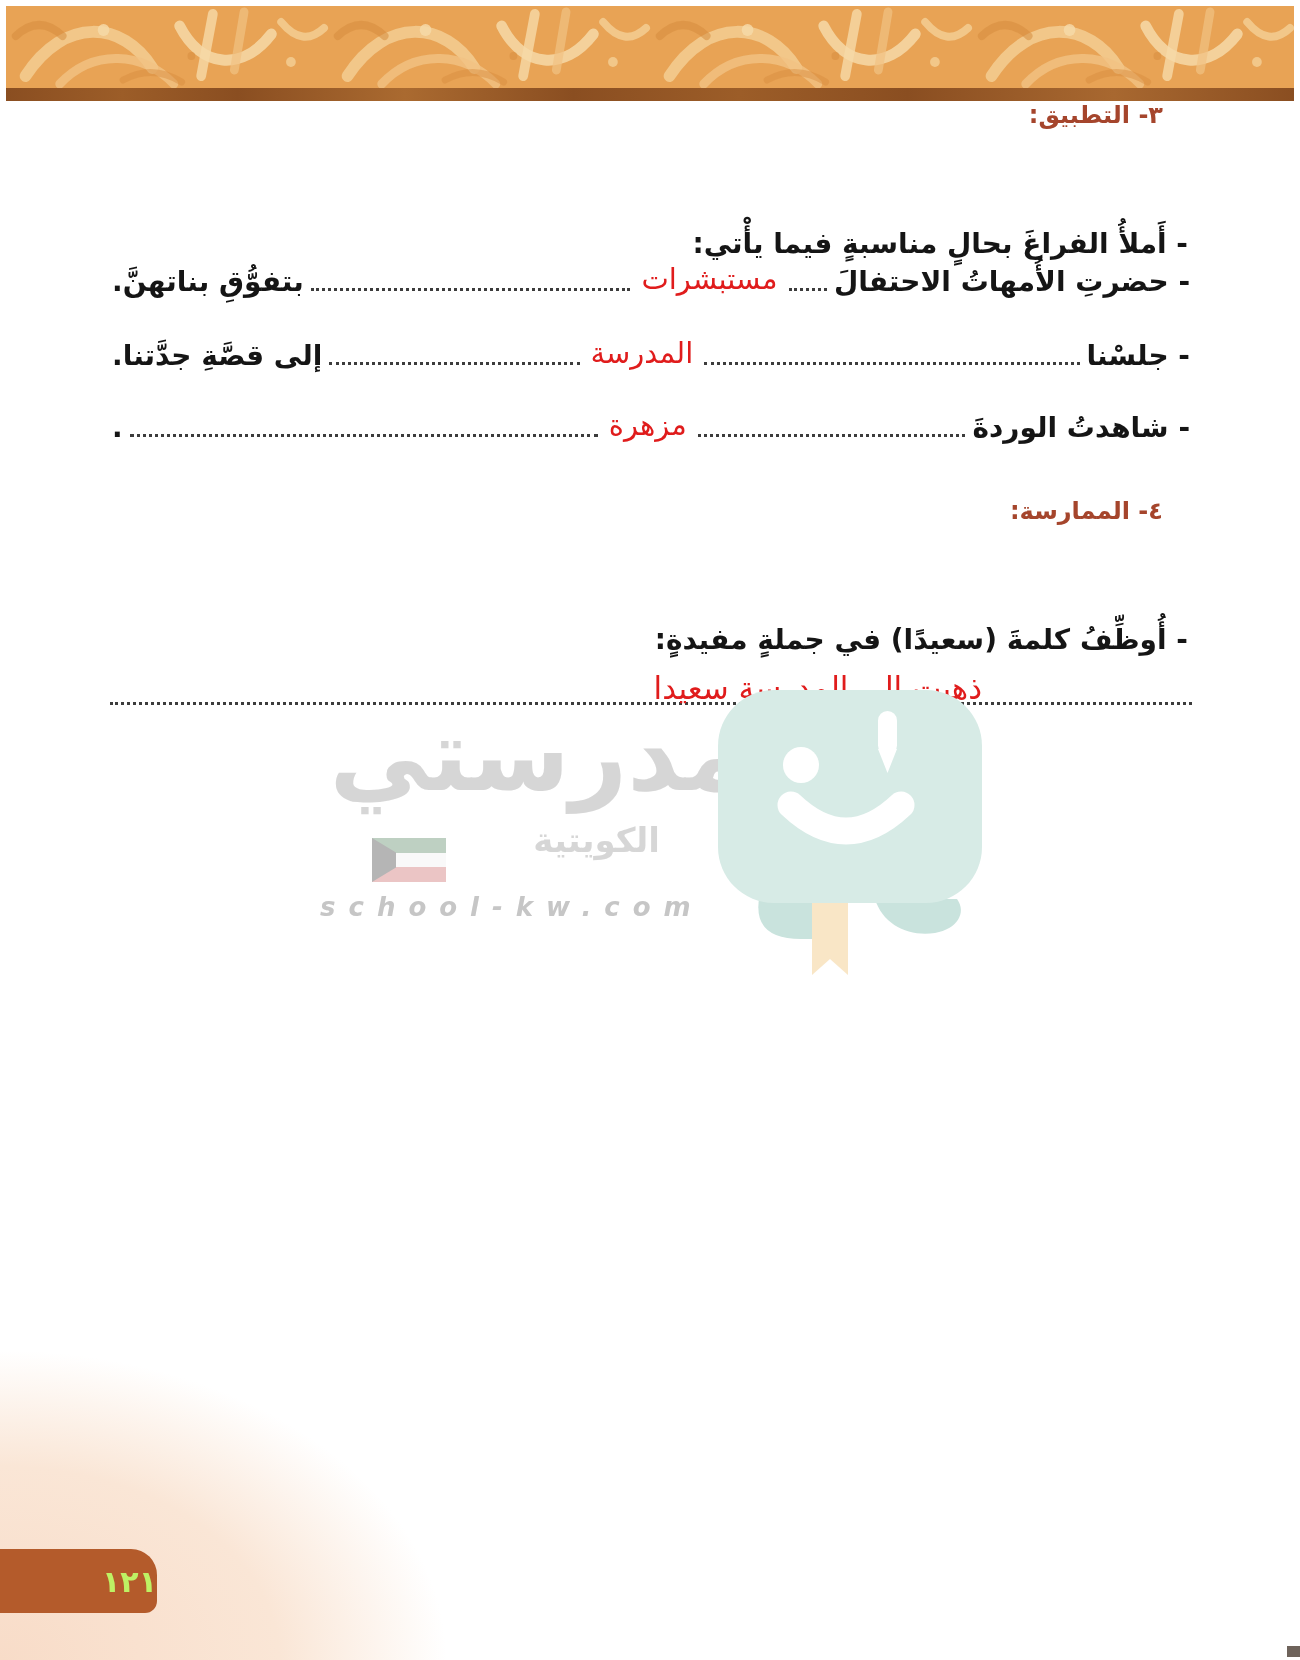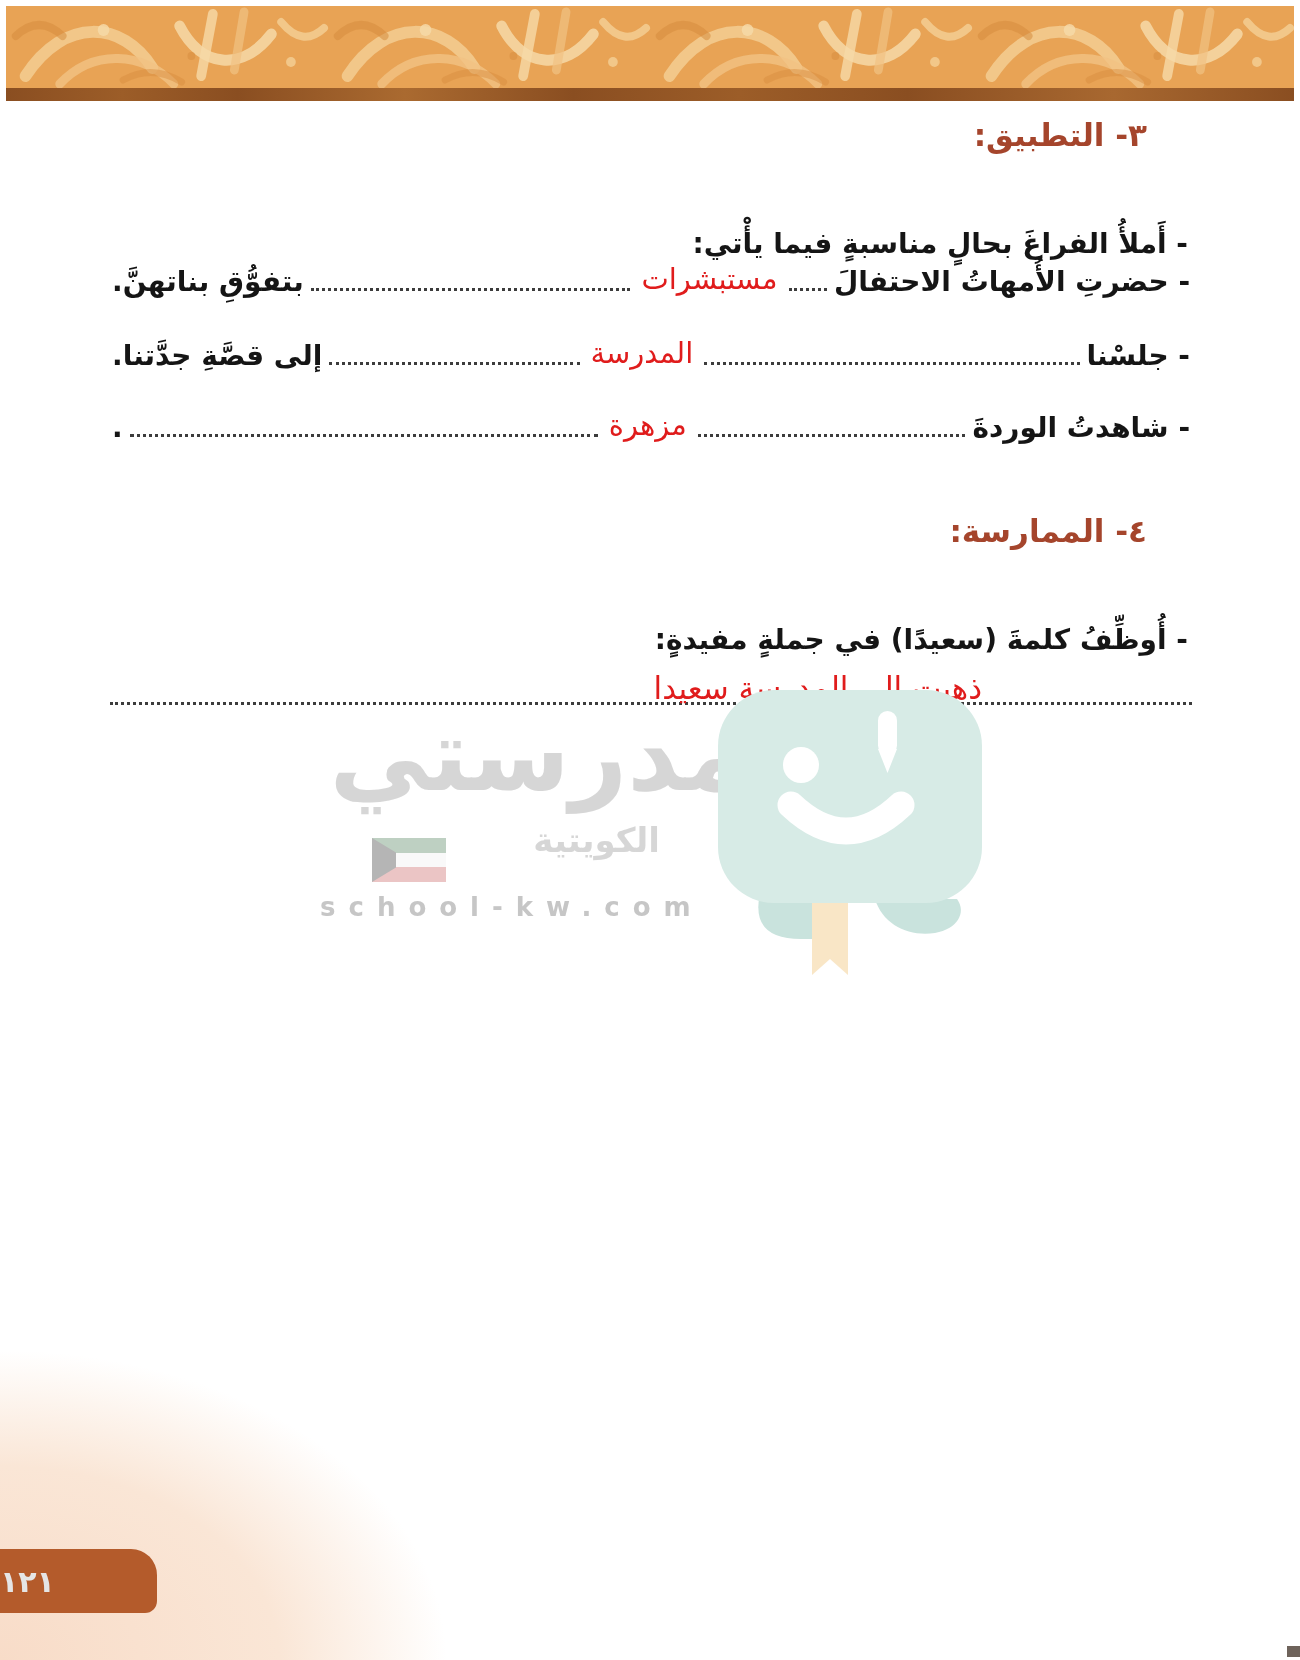--- a/index.html
+++ b/index.html
@@ -9,22 +9,22 @@
     border-bottom:3px solid #dcdcdc;
   }
   
   .band{position:absolute; top:6px; left:6px; right:6px; height:82px; overflow:hidden;
         background:linear-gradient(180deg, var(--band_orange,#e8a355) 0%, #e49c4e 100%);}
   .band svg{display:block; width:100%; height:100%;}
   .band-strip{position:absolute; top:88px; left:6px; right:6px; height:13px;
         background:linear-gradient(90deg,#8a4e21 0%,#9c5d28 9%,#8a4e21 18%,#aa6a30 31%,
                    #8a4e21 44%,#9c5d28 57%,#8a4e21 70%,#a86830 86%,#8a4e21 100%);}
   
-  .heading{position:absolute; right:137px; margin:16px; direction:rtl;
-        color:var(--heading,#a5452c); font-size:31px; font-weight:bold; line-height:1.25;}
+  .heading{position:absolute; right:137px; margin:0; direction:rtl;
+        color:var(--heading,#a5452c); font-size:24px; font-weight:bold; line-height:1.25;}
   .instr{position:absolute; right:112px; direction:rtl; color:var(--text,#151515);
         font-size:28px; font-weight:bold; line-height:1.4;margin-top:44px;}
   .fill-line{position:absolute; left:110px; right:108px; height:52px;
         display:flex; align-items:flex-end; direction:rtl;
         color:var(--text,#151515); font-size:28px; font-weight:bold;}
   .fill-line .t{white-space:nowrap; padding:0 2px 2px;}
   .dots{border-bottom:3px dotted #3c3c3c; margin:0 5px 9px; min-width:18px;}
   .g05{flex-grow:.6}.g2{flex-grow:2}.g3{flex-grow:3}.g35{flex-grow:3.5}.g5{flex-grow:5}
   .ans{color:var(--answer_red,#e01c1c); font-size:29px; font-weight:normal;
        white-space:nowrap; padding:0 6px 4px; direction:rtl;}
@@ -32,36 +32,36 @@
        border-bottom:3px dotted #3c3c3c;}
   .practice-line .ans{position:absolute; right:204px; bottom:-8px; font-size:31px;}
   
   .watermark{position:absolute; inset:0; pointer-events:none;}
   .wm-title{position:absolute; right:553px; top:706px; direction:rtl;
        font-size:100px; font-weight:bold; color:var(--watermark_gray,#d0d0d0);
        line-height:1; opacity:.85;}
   .wm-sub{position:absolute; right:640px; top:820px; direction:rtl;
        font-size:34px; font-weight:bold; color:var(--watermark_gray,#d0d0d0); opacity:.85;}
   .wm-url{position:absolute; left:320px; top:892px; font-size:26px; letter-spacing:13px;
-       color:#c6c6c6; font-weight:bold;}
+       color:#c6c6c6; font-weight:bold;font-style:italic;}
   .wm-flag{position:absolute; left:372px; top:838px; width:74px; height:44px; opacity:.5;}
   .wm-flag .stripe{height:33.33%;}
   .wm-flag .green{background:#7fa387;} .wm-flag .white{background:#f4f4f4;}
   .wm-flag .red{background:#d98d8d;}
   .wm-flag .hoist{position:absolute; left:0; top:0; width:24px; height:100%;
        background:#6d6d6d; clip-path:polygon(0 0,100% 33%,100% 67%,0 100%);}
   .wm-bubble{position:absolute; left:715px; top:685px; width:280px; height:300px;}
   
   .peach{position:absolute; left:0; top:1230px; width:640px; height:430px;
        background:radial-gradient(ellipse 620px 430px at 0% 100%,
                  var(--peach,#f8dcc8) 0%, #fae6d6 45%, rgba(255,255,255,0) 72%);}
   .page-tab{position:absolute; left:0; top:1549px; width:157px; height:64px;
        background:var(--tab,#b45b2b); border-radius:0 26px 12px 0;
-       display:flex; align-items:center; justify-content:flex-start;
-       color:#e5e5e5; font-size:30px; font-weight:bold;}
+       display:flex; align-items:center; justify-content:flex-end;
+       color:#bef264; font-size:30px; font-weight:bold;}
   .scan-mark{position:absolute; right:0; bottom:3px; width:13px; height:11px; background:#6e635b;}
 </style>
 </head>
 <body>
 
 <div class="page">
 
   <div class="band">
     <svg viewBox="0 0 1320 82" preserveAspectRatio="none">
       <defs>

